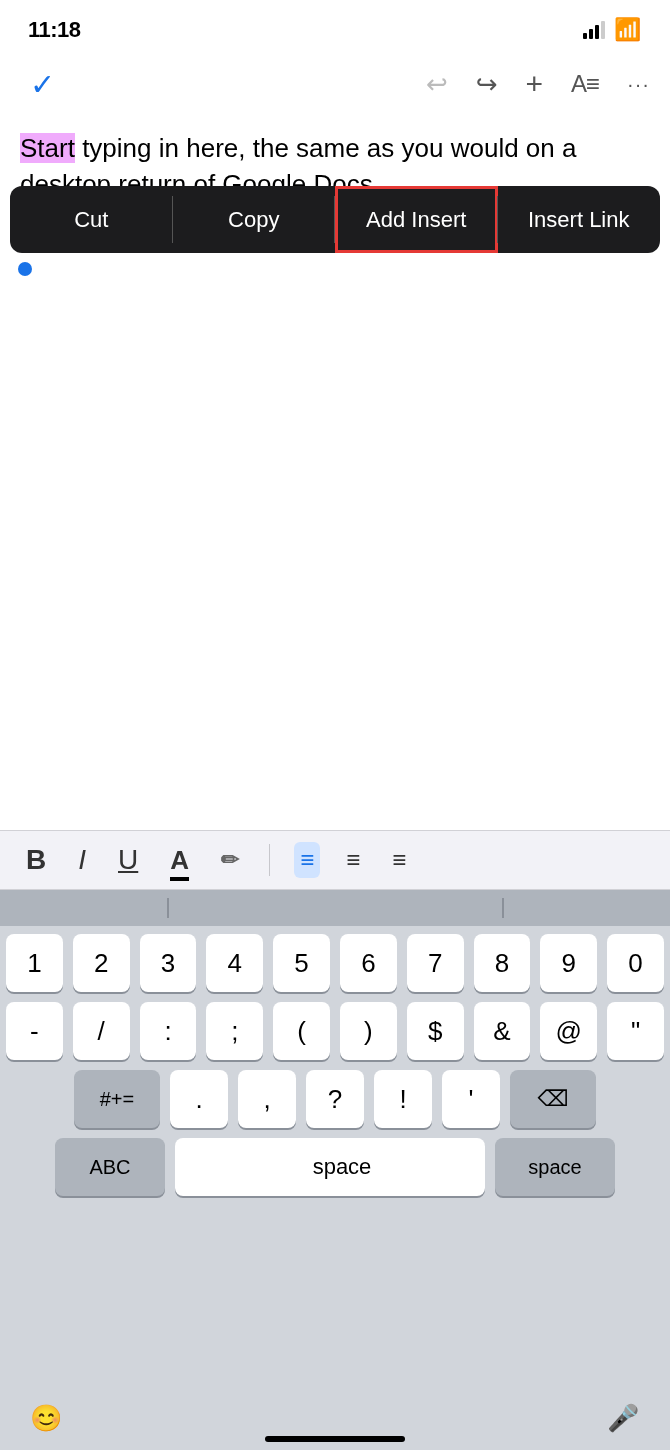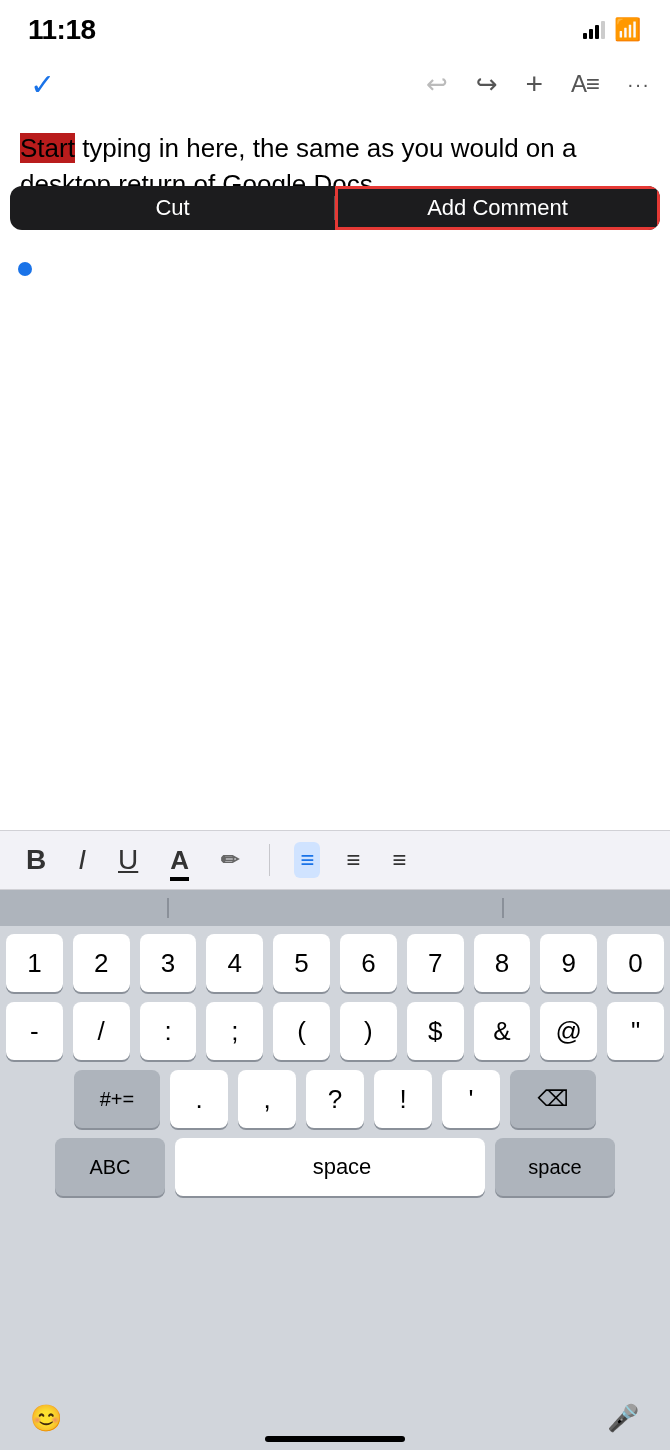--- a/index.html
+++ b/index.html
@@ -16,21 +16,21 @@
 
     
     .status-bar {
       display: flex;
       justify-content: space-between;
       align-items: center;
       padding: 14px 28px 8px 28px;
       height: 54px;
     }
     .status-time {
-      font-size: 28px;
+      font-size: 22px;
       font-weight: 600;
       color: #000;
       letter-spacing: -0.5px;
     }
     .status-icons {
       display: flex;
       align-items: center;
       gap: 10px;
     }
     .signal-bars {
@@ -85,35 +85,35 @@
     }
 
     .doc-text {
       font-size: 26px;
       color: #000;
       line-height: 1.4;
       position: relative;
     }
 
     .text-selected {
-      background-color: #b91c1c;
+      background-color: #f0abfc;
       display: inline;
     }
 
     
     .context-menu {
       position: absolute;
       top: 72px;
       left: 10px;
       right: 10px;
       background: #1c1c1e;
       border-radius: 12px;
       display: flex;
       align-items: center;
-      height: 44px;
+      height: 67px;
       z-index: 100;
       overflow: hidden;
     }
     .context-menu-item {
       flex: 1;
       display: flex;
       align-items: center;
       justify-content: center;
       height: 100%;
       color: #fff;
@@ -335,22 +335,28 @@
 
   <div class="doc-text">
     <span class="text-selected">Start</span><span> typing in here, the same as you would on a</span><br>
     <span>desktop return of Google Docs.</span>
   </div>
 
   <div class="context-menu">
     <div class="context-menu-item">
       <span>Cut</span>
     </div>
+    <div class="context-menu-item">
+      <span>Copy</span>
+    </div>
     <div class="context-menu-item" style="outline: 3px solid #e53935; outline-offset: -3px;">
-      <span>Add Comment</span>
+      <span>Add Insert</span>
+    </div>
+    <div class="context-menu-item">
+      <span>Insert Link</span>
     </div>
   </div>
 </div>
 
 <div class="formatting-bar" style="top: 830px; bottom: auto;">
   <button class="fmt-btn">
     <span style="font-weight:900; font-size:28px;">B</span>
   </button>
   <button class="fmt-btn fmt-italic">
     <span style="font-style:italic; font-size:28px; font-weight:400;">I</span>

